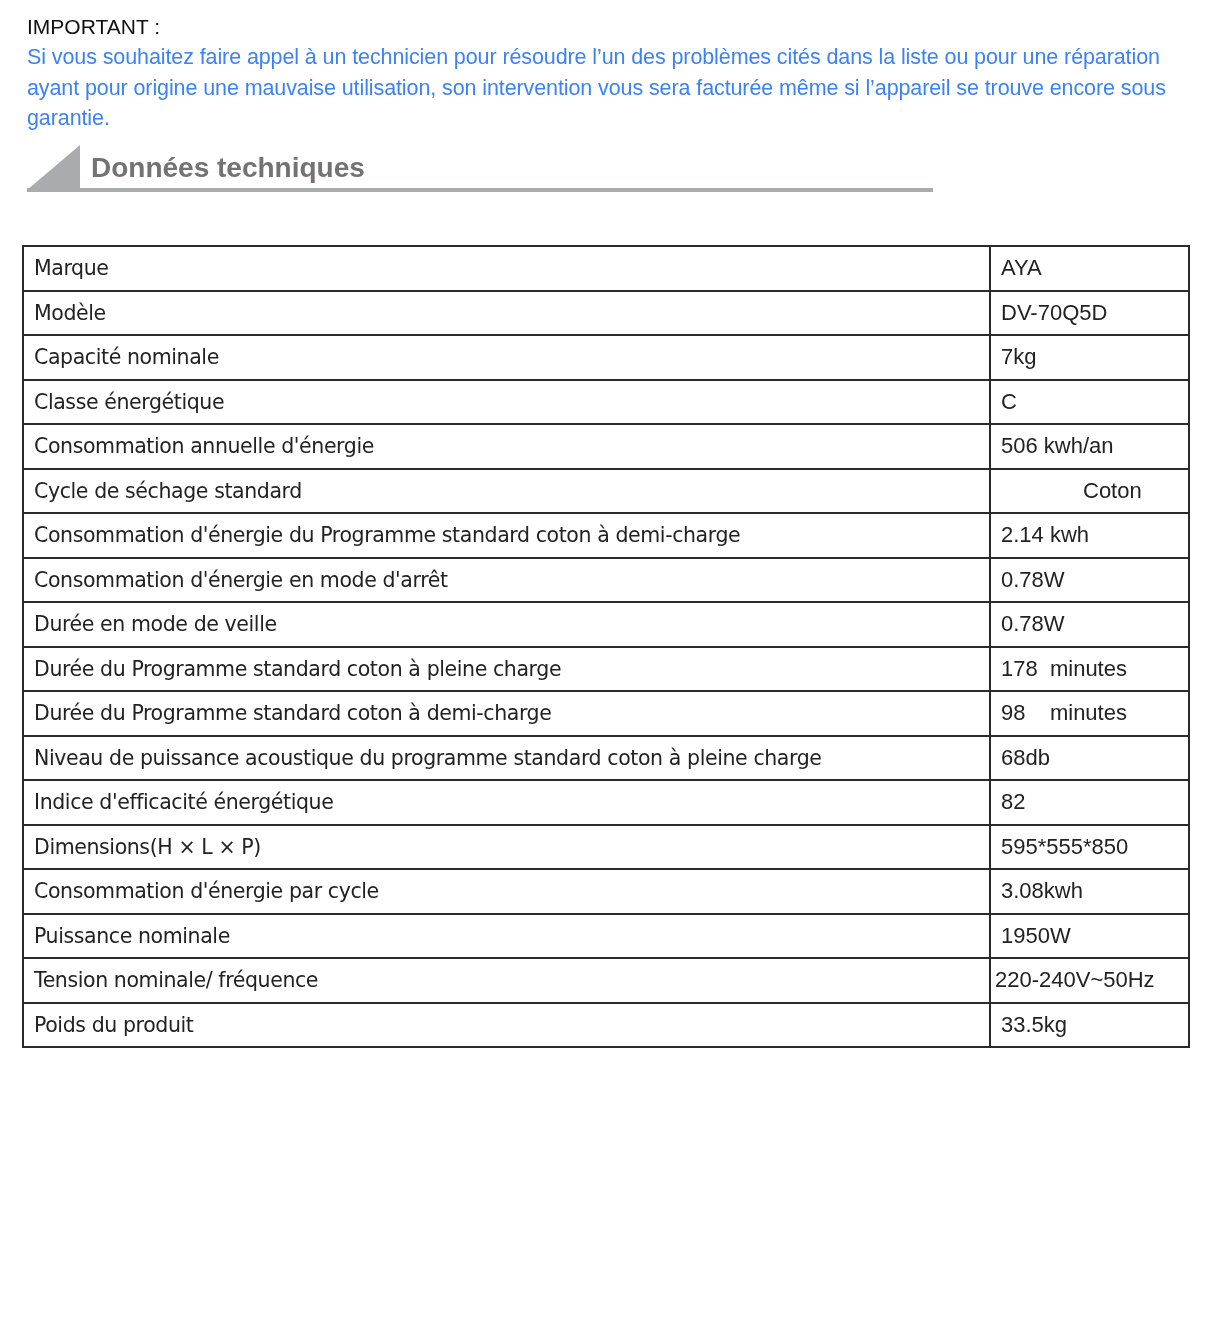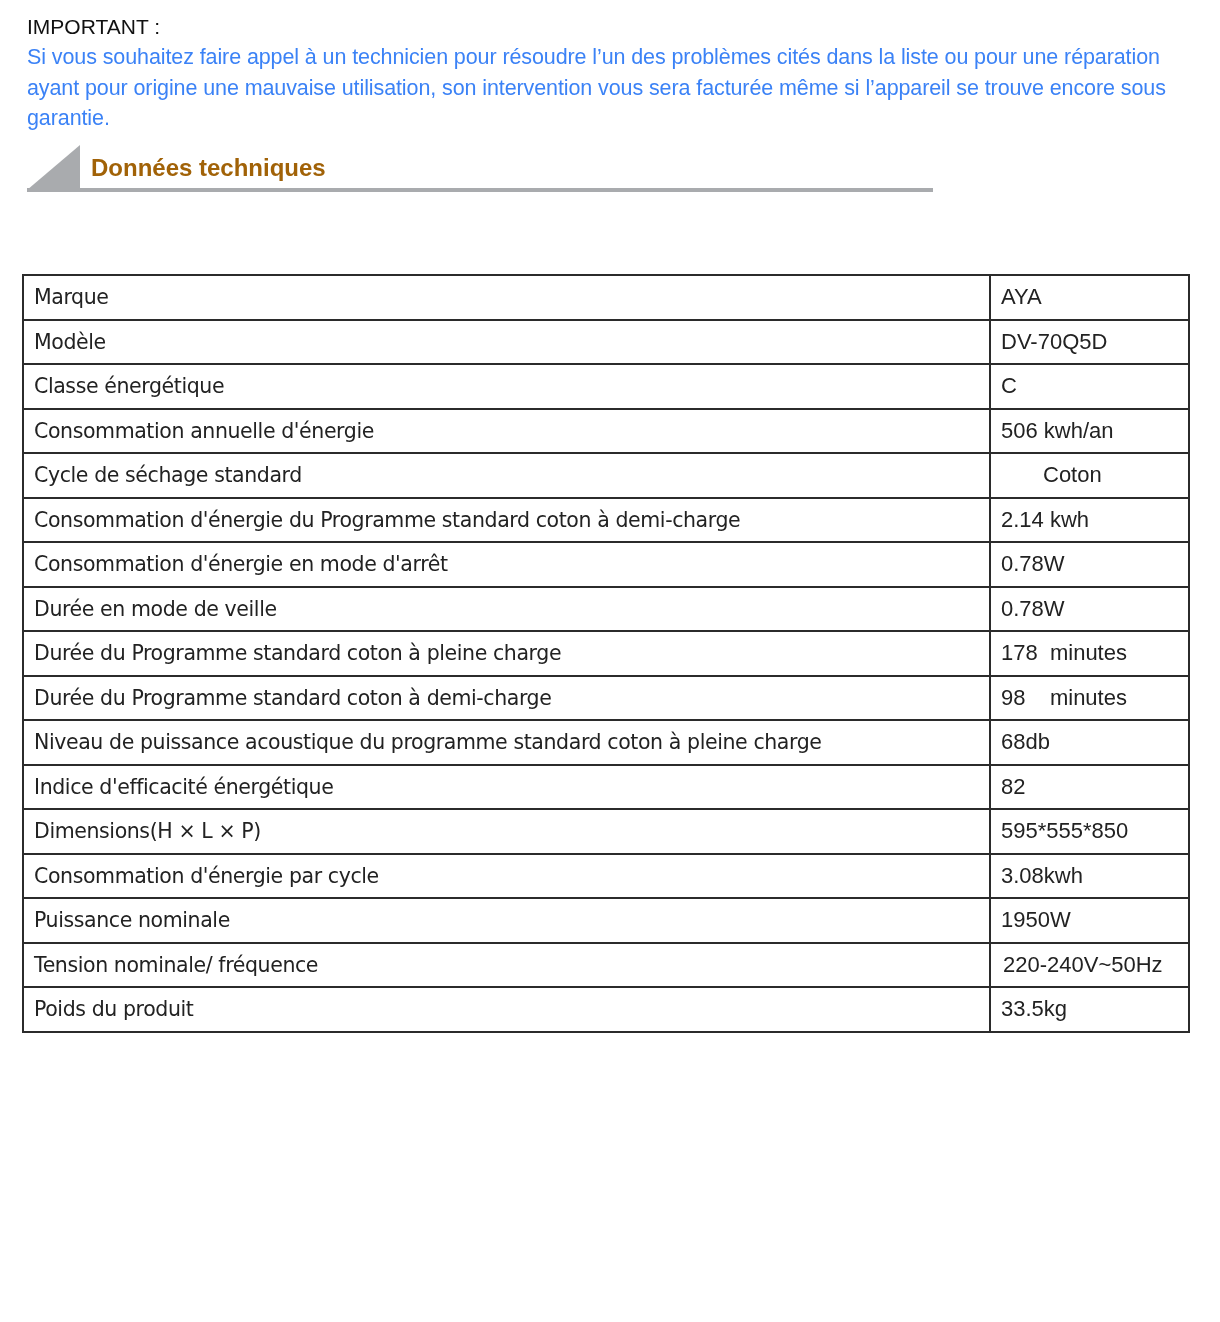--- a/index.html
+++ b/index.html
@@ -53,34 +53,33 @@
       top: 43px;
       width: 906px;
       height: 4px;
       background: #a9abae;
     }
     .heading-text {
       position: absolute;
       left: 64px;
       top: 8px;
       font-family: "Liberation Sans", sans-serif;
-      font-size: 24px;
+      font-size: 28px;
       font-weight: bold;
-      color: #a16207;
+      color: #737373;
       line-height: 30px;
     }
     .spec-table {
       position: absolute;
       left: 22px;
       top: 245px;
       width: 1168px;
       border-collapse: collapse;
       font-family: "DejaVu Sans", sans-serif;
       table-layout: fixed;
-      margin-top: 29px;
     }
     .spec-table td {
       border: 2.5px solid #2b2b2b;
       height: 42.5px;
       padding: 0 0 0 10px;
       font-size: 21px;
       color: #222;
       white-space: nowrap;
       overflow: hidden;
       vertical-align: middle;
@@ -90,21 +89,21 @@
       font-family: "DejaVu Sans", sans-serif;
       font-size: 20.5px;
       letter-spacing: -0.4px;
     }
     .spec-table td.value {
       font-family: "Liberation Sans", sans-serif;
       font-size: 22px;
       padding-left: 10px;
     }
     .spec-table td.value.centered {
-      padding-left: 52px;
+      padding-left: 92px;
     }
   </style>
 </head>
 <body>
 
 <div class="notice">
   <div class="notice-title">IMPORTANT :</div>
   <div class="notice-body">Si vous souhaitez faire appel à un technicien pour résoudre l’un des problèmes cités dans la liste ou pour une réparation ayant pour origine une mauvaise utilisation, son intervention vous sera facturée même si l’appareil se trouve encore sous garantie.</div>
 </div>
 
@@ -118,20 +117,24 @@
 
 <table class="spec-table">
   <tbody>
     <tr>
       <td class="label">Marque</td>
       <td class="value">AYA</td>
     </tr>
     <tr>
       <td class="label">Modèle</td>
       <td class="value">DV-70Q5D</td>
+    </tr>
+    <tr>
+      <td class="label">Capacité nominale</td>
+      <td class="value">7kg</td>
     </tr>
     <tr>
       <td class="label">Classe énergétique</td>
       <td class="value">C</td>
     </tr>
     <tr>
       <td class="label">Consommation annuelle d'énergie</td>
       <td class="value">506 kwh/an</td>
     </tr>
     <tr>
@@ -173,20 +176,20 @@
     <tr>
       <td class="label">Consommation d'énergie par cycle</td>
       <td class="value">3.08kwh</td>
     </tr>
     <tr>
       <td class="label">Puissance nominale</td>
       <td class="value">1950W</td>
     </tr>
     <tr>
       <td class="label">Tension nominale/ fréquence</td>
-      <td class="value" style="padding-left:12px;">220-240V~50Hz</td>
+      <td class="value" style="padding-left:4px;">220-240V~50Hz</td>
     </tr>
     <tr>
       <td class="label">Poids du produit</td>
       <td class="value">33.5kg</td>
     </tr>
   </tbody>
 </table>
 
 </body></html>

